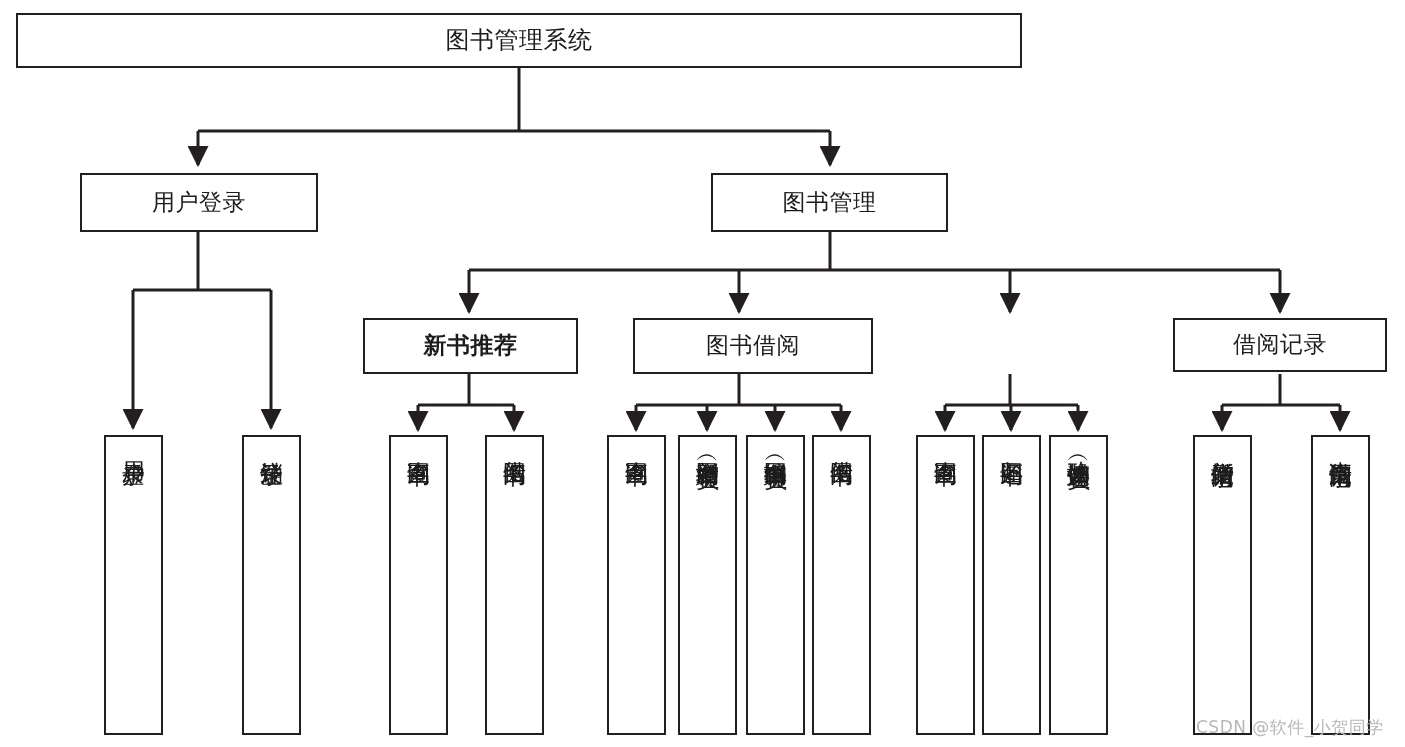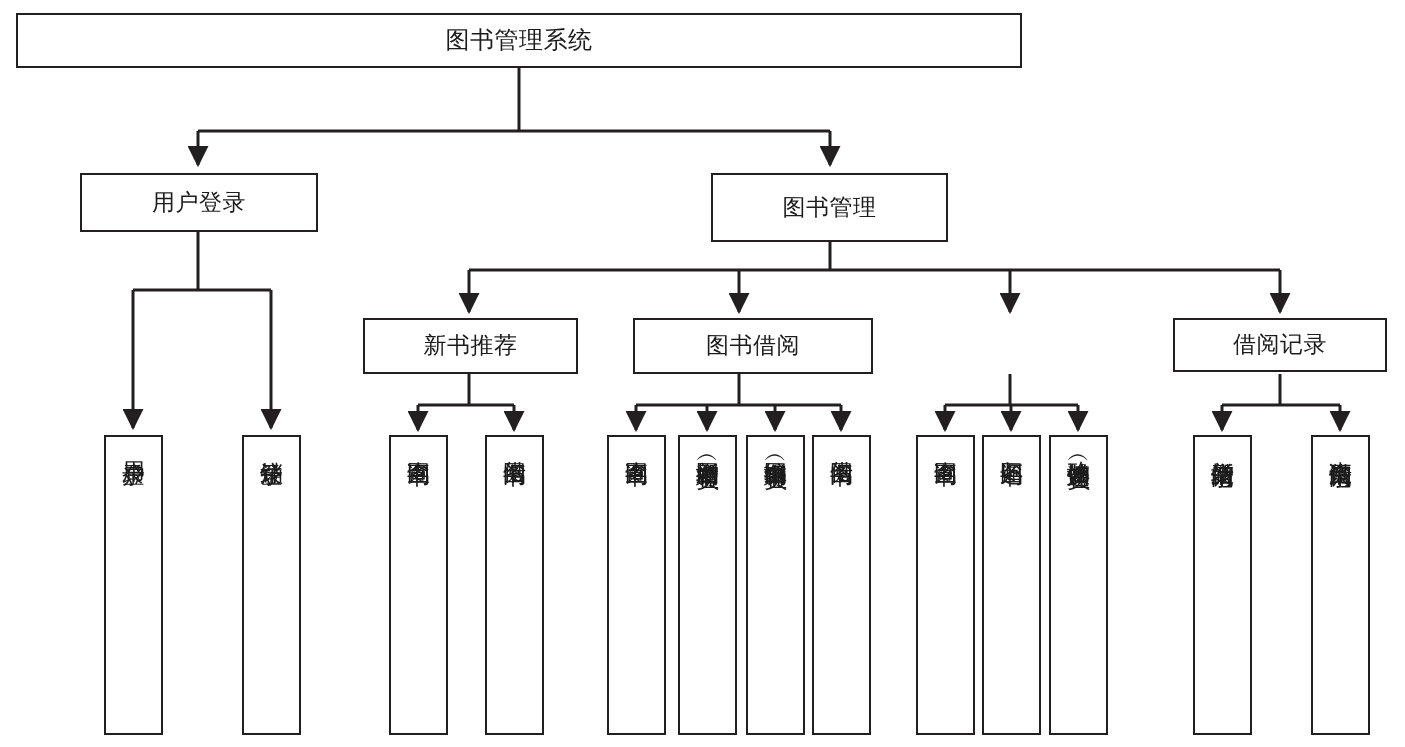--- a/index.html
+++ b/index.html
@@ -123,25 +123,25 @@
   </svg>
 
   <div class="node horiz root" style="left:16px; top:13px; width:1006px; height:55px;">
     <span>图书管理系统</span>
   </div>
 
   <div class="node horiz" style="left:80px; top:173px; width:238px; height:59px;">
     <span>用户登录</span>
   </div>
 
-  <div class="node horiz" style="left:711px; top:173px; width:237px; height:69px;">
+  <div class="node horiz" style="left:711px; top:173px; width:237px; height:59px;">
     <span>图书管理</span>
   </div>
 
-  <div class="node horiz" style="left:363px; top:318px; width:215px; height:56px;">
+  <div class="node horiz" style="left:363px; top:318px; width:215px; height:56px;font-weight:bold;">
     <span>新书推荐</span>
   </div>
 
   <div class="node horiz" style="left:633px; top:318px; width:240px; height:56px;">
     <span>图书借阅</span>
   </div>
 
 
   <div class="node horiz" style="left:1173px; top:318px; width:214px; height:54px;">
     <span>借阅记录</span>
@@ -192,14 +192,17 @@
   </div>
 
   <div class="node leaf" style="left:1193px; top:435px; width:59px; height:300px;">
     <span class="vtext">新增借阅记录</span>
   </div>
 
   <div class="node leaf" style="left:1311px; top:435px; width:59px; height:300px;">
     <span class="vtext">查询借阅记录</span>
   </div>
 
+  <div class="watermark" style="left:1196px; top:716px;">
+    <span>CSDN @软件_小贺同学</span>
+  </div>
 
 </div>
 
 </body></html>

